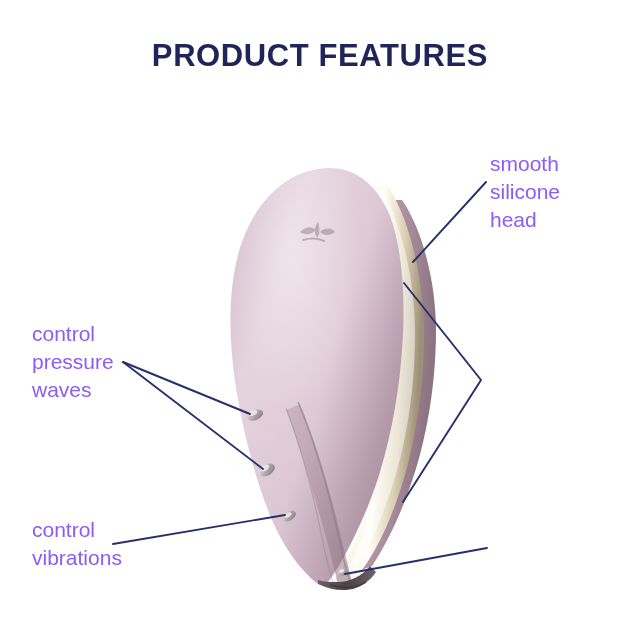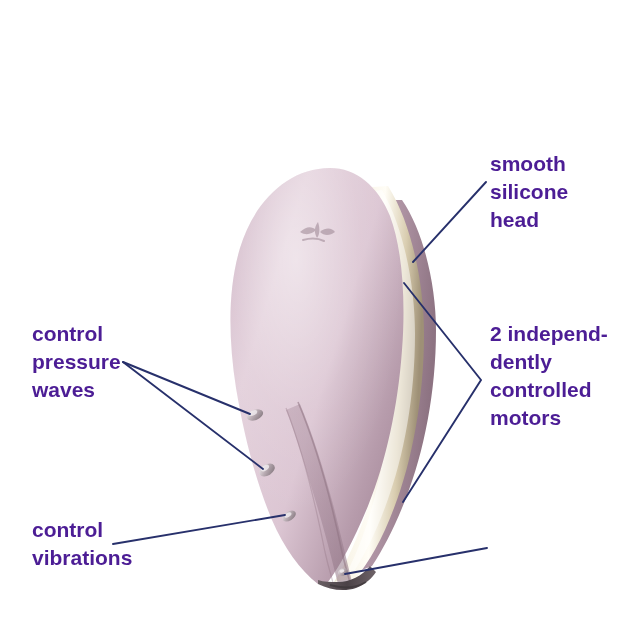--- a/index.html
+++ b/index.html
@@ -29,43 +29,43 @@
     font-weight: bold;
     letter-spacing: 0.6px;
     color: #1f2459;
     white-space: nowrap;
   }
   .label {
     position: absolute;
     font-family: "Liberation Sans", sans-serif;
     font-size: 21px;
     line-height: 28px;
-    color: #4c1d95;
+    color: #8b5cf6;
     white-space: pre-line;
-    font-weight: bold;
   }
   #label-smooth-head   { left: 490px; top: 150px; }
   #label-motors        { left: 490px; top: 320px; }
   #label-magnetic      { left: 490px; top: 516px; }
   #label-pressure      { left: 32px;  top: 320px; }
   #label-vibrations    { left: 32px;  top: 516px; }
 
   #artwork {
     position: absolute;
     left: 0;
     top: 0;
     width: 640px;
     height: 640px;
   }
 </style>
 </head>
 <body>
 
 <div id="page">
 
+  <div id="title">PRODUCT FEATURES</div>
 
   <svg id="artwork" viewBox="0 0 640 640">
     <defs>
       <linearGradient id="bodyGrad" x1="0" y1="0.15" x2="1" y2="0.9">
         <stop offset="0%" stop-color="#d4bccb"></stop>
         <stop offset="22%" stop-color="#e3d0db"></stop>
         <stop offset="52%" stop-color="#dcc6d3"></stop>
         <stop offset="78%" stop-color="#b79cac"></stop>
         <stop offset="100%" stop-color="#9d8091"></stop>
       </linearGradient>
@@ -216,24 +216,20 @@
       <line x1="123" y1="362" x2="263" y2="469"></line>
 
       <line x1="113" y1="544" x2="285" y2="515"></line>
     </g>
   </svg>
 
   <div class="label" id="label-smooth-head">smooth
 silicone
 head</div>
 
-  <div class="label" id="label-motors">2 independ-
-dently
-controlled
-motors</div>
 
 
   <div class="label" id="label-pressure">control
 pressure
 waves</div>
 
   <div class="label" id="label-vibrations">control
 vibrations</div>
 
 </div>

